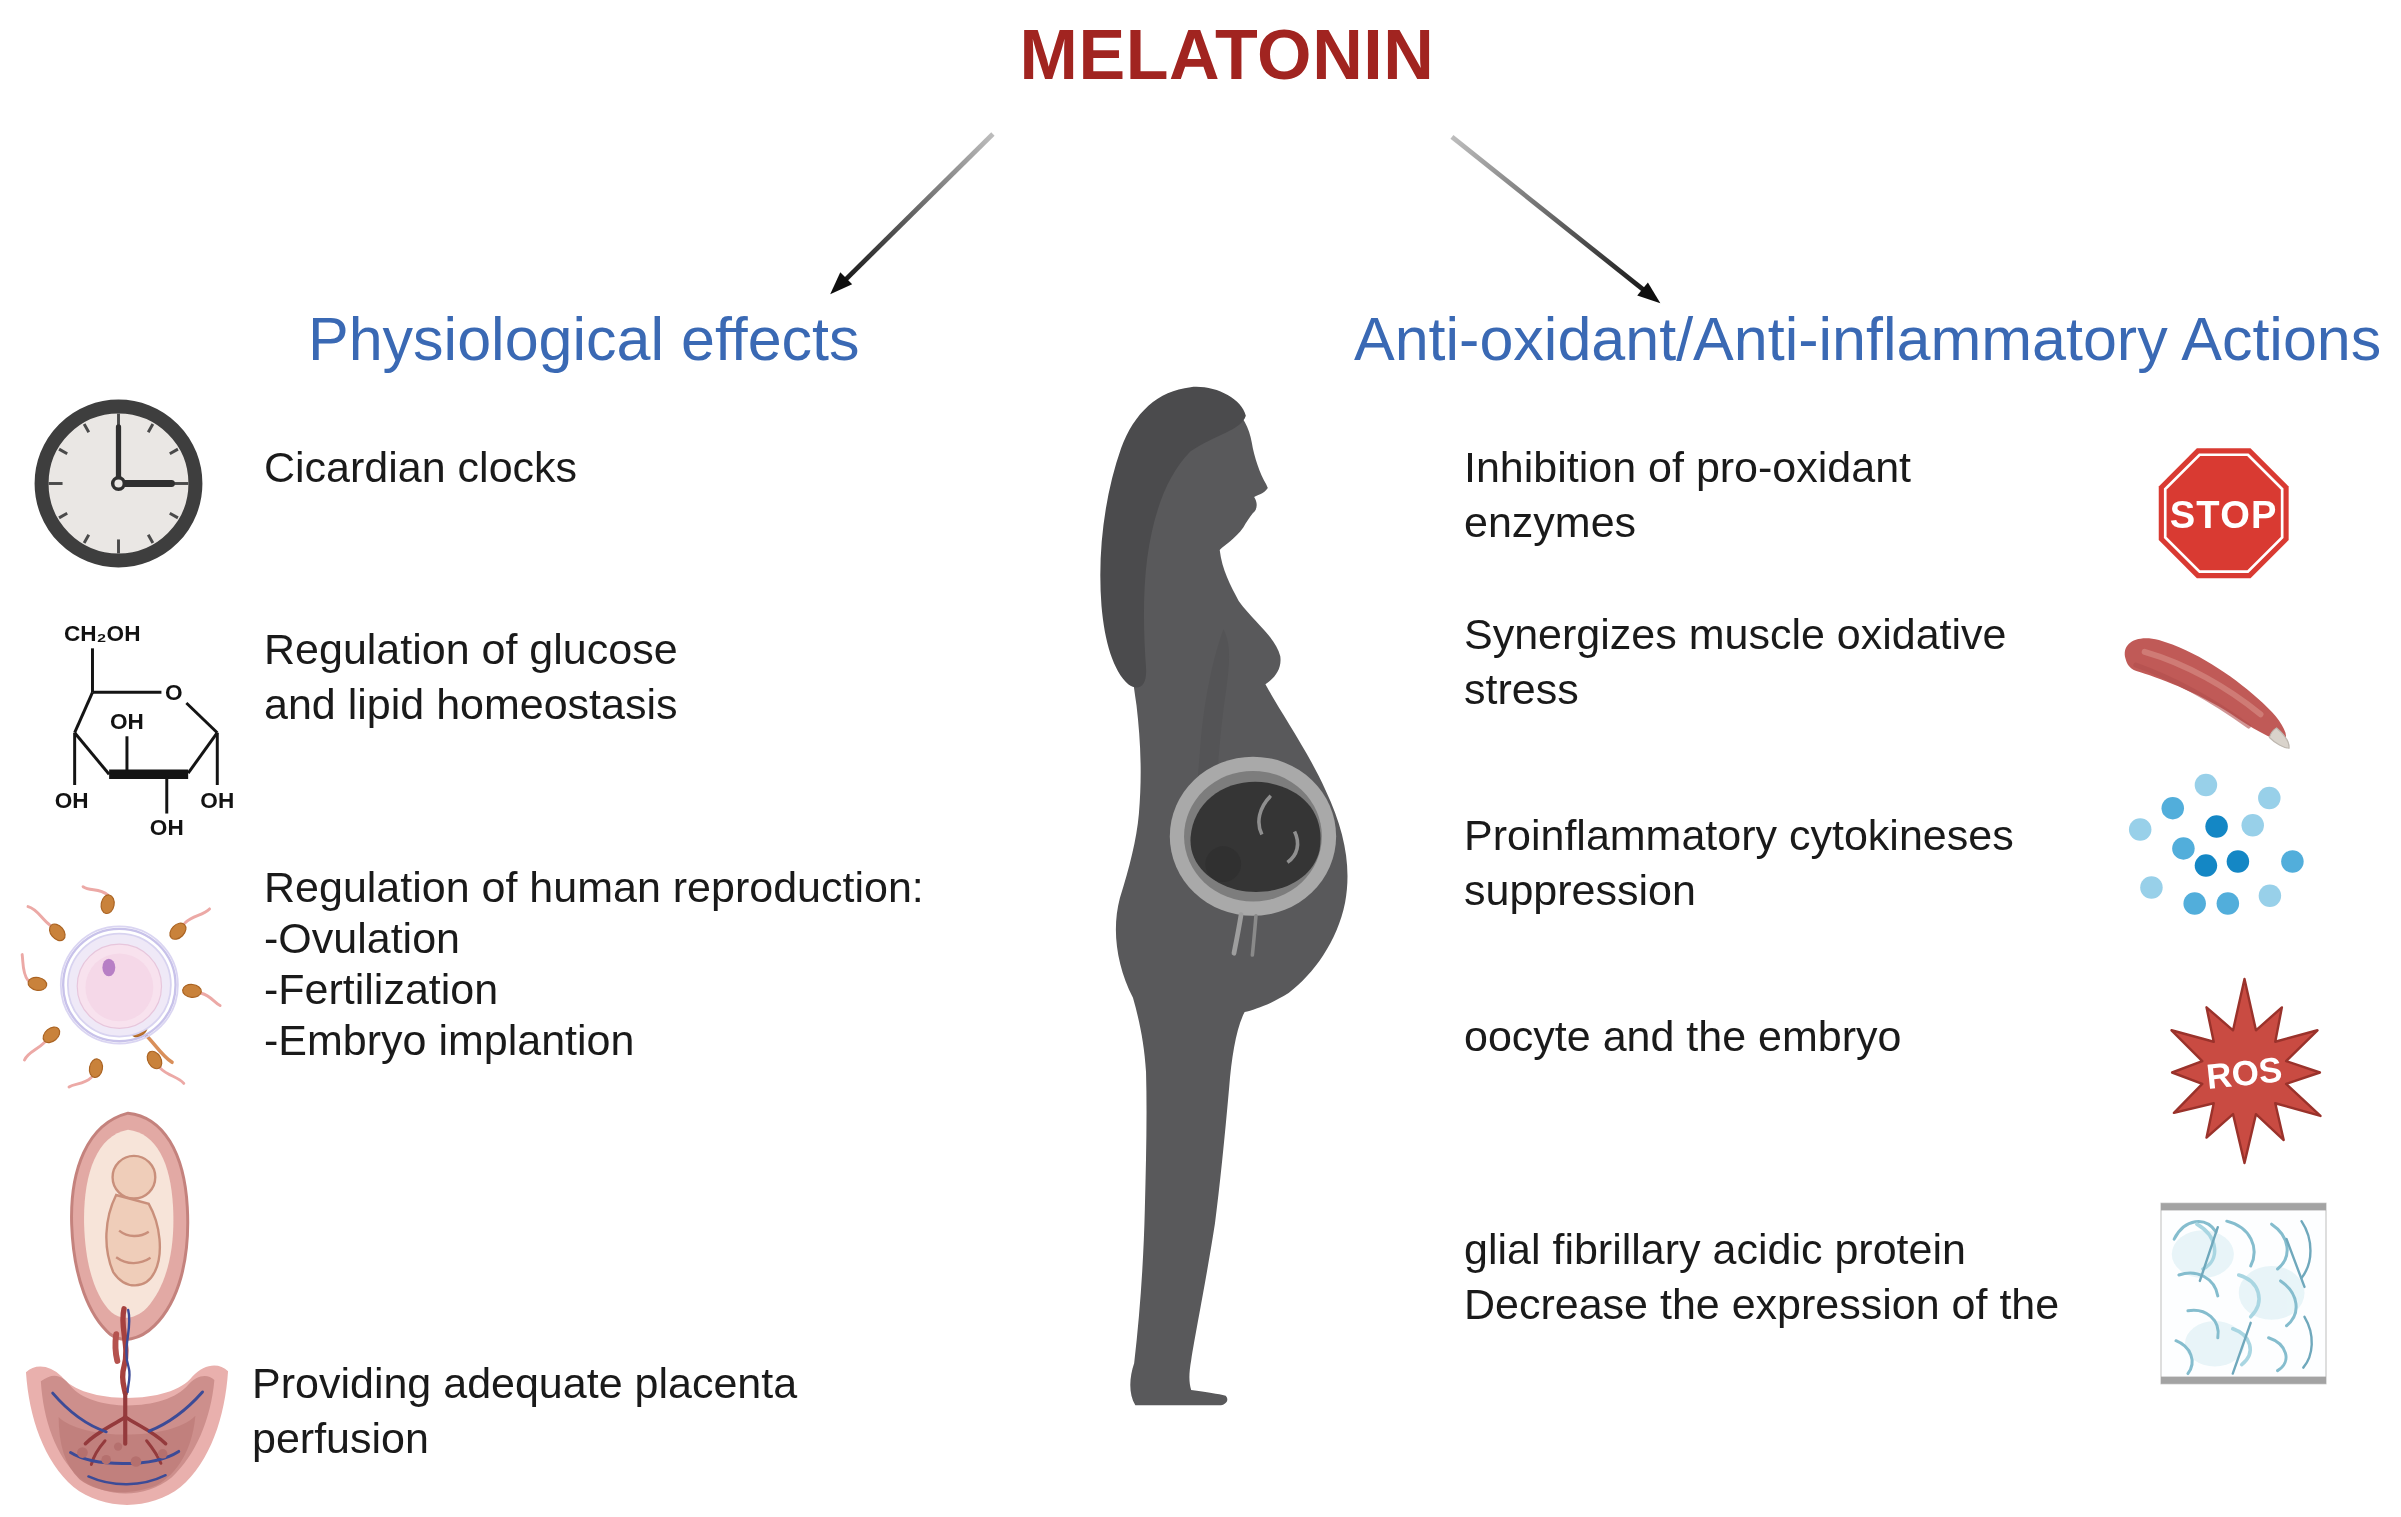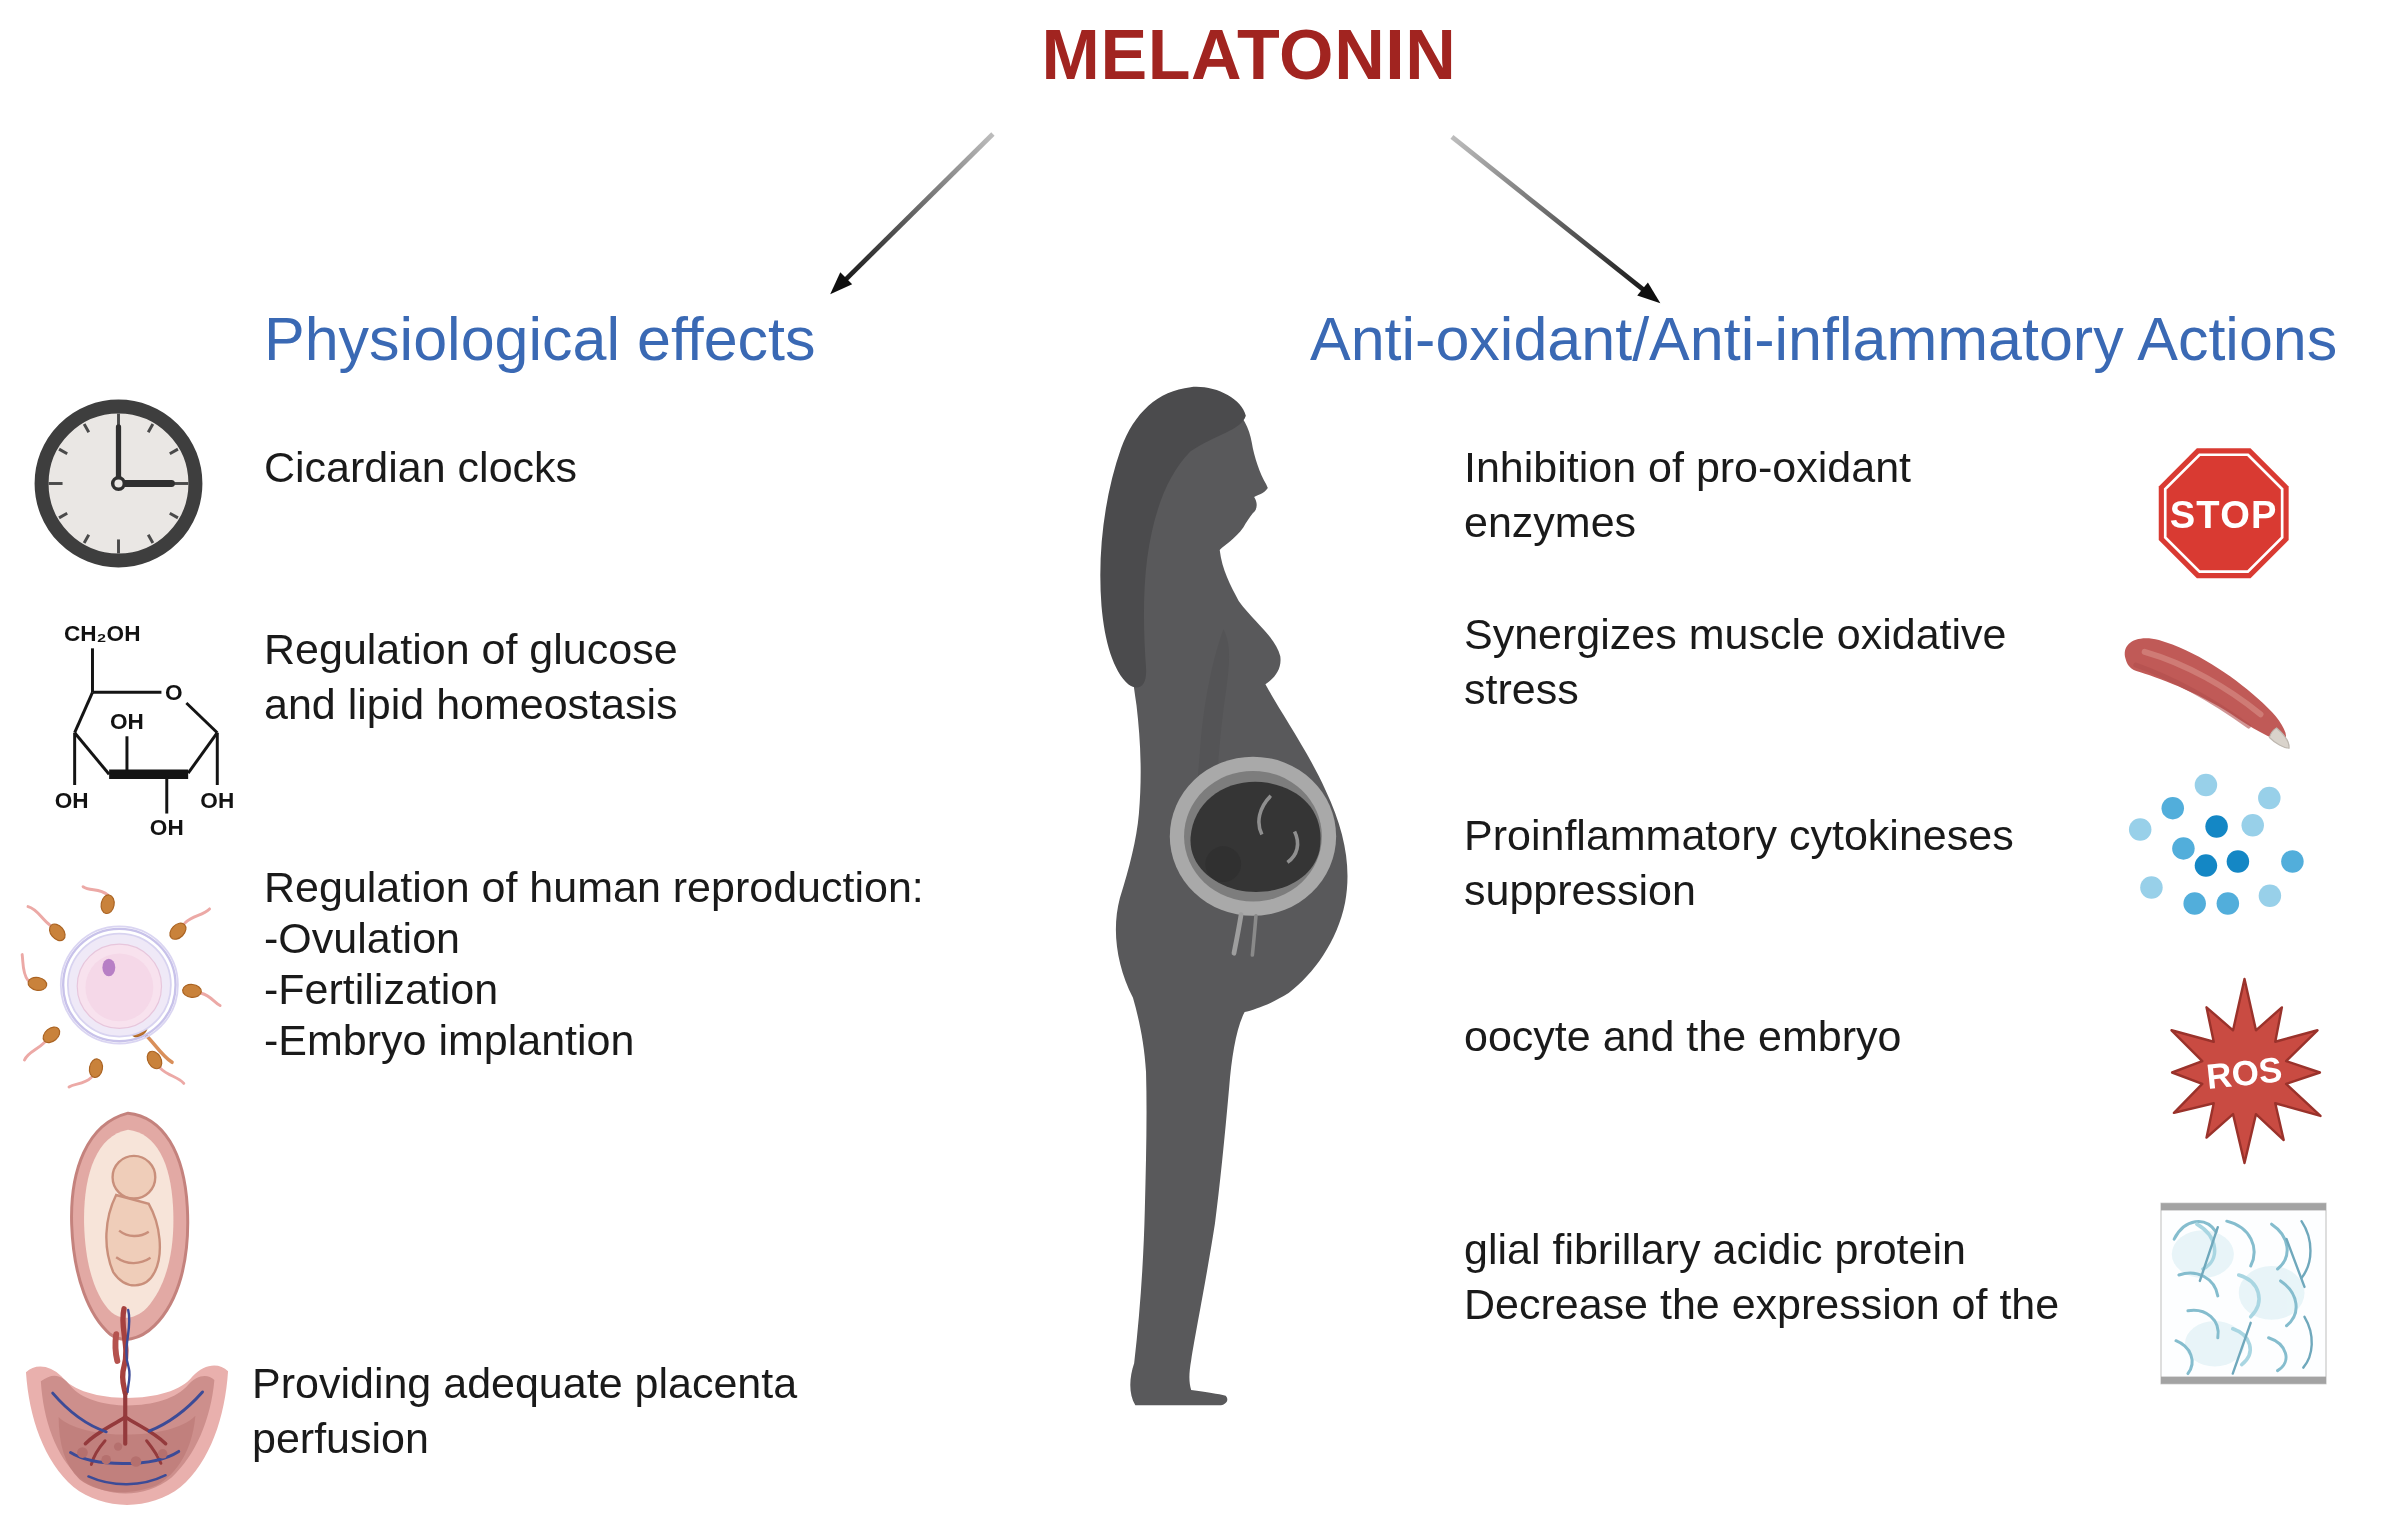--- a/index.html
+++ b/index.html
@@ -3,25 +3,25 @@
 <meta charset="utf-8">
 <style>
   html,body{margin:0;padding:0;background:#ffffff;}
   .canvas{
     position:relative;width:2401px;height:1517px;background:#ffffff;overflow:hidden;
     font-family:"Liberation Sans", sans-serif;color:var(--text-black,#1a1a1a);
   }
   .abs{position:absolute;}
   .page-title{
     position:absolute;top:15.4px;left:1227px;transform:translateX(-50%);
-    font-size:70px;font-weight:700;letter-spacing:0.6px;color:var(--title-red,#A12420);white-space:nowrap;margin-left:22px;
+    font-size:70px;font-weight:700;letter-spacing:0.6px;color:var(--title-red,#A12420);white-space:nowrap;
   }
   .hdr{
     position:absolute;top:304px;font-size:61px;font-weight:400;
-    color:var(--header-blue,#3A69B4);white-space:nowrap;
+    color:var(--header-blue,#3A69B4);white-space:nowrap;margin-left:44px;
   }
   .hdr.left{left:264px;}
   .hdr.right{left:1310px;}
   .txt{
     position:absolute;font-size:43px;line-height:55px;font-weight:400;
     color:var(--text-black,#1a1a1a);white-space:nowrap;
   }
   .txt.compact{line-height:51px;}
   svg{position:absolute;overflow:visible;}
   svg text{font-family:"Liberation Sans", sans-serif;}

